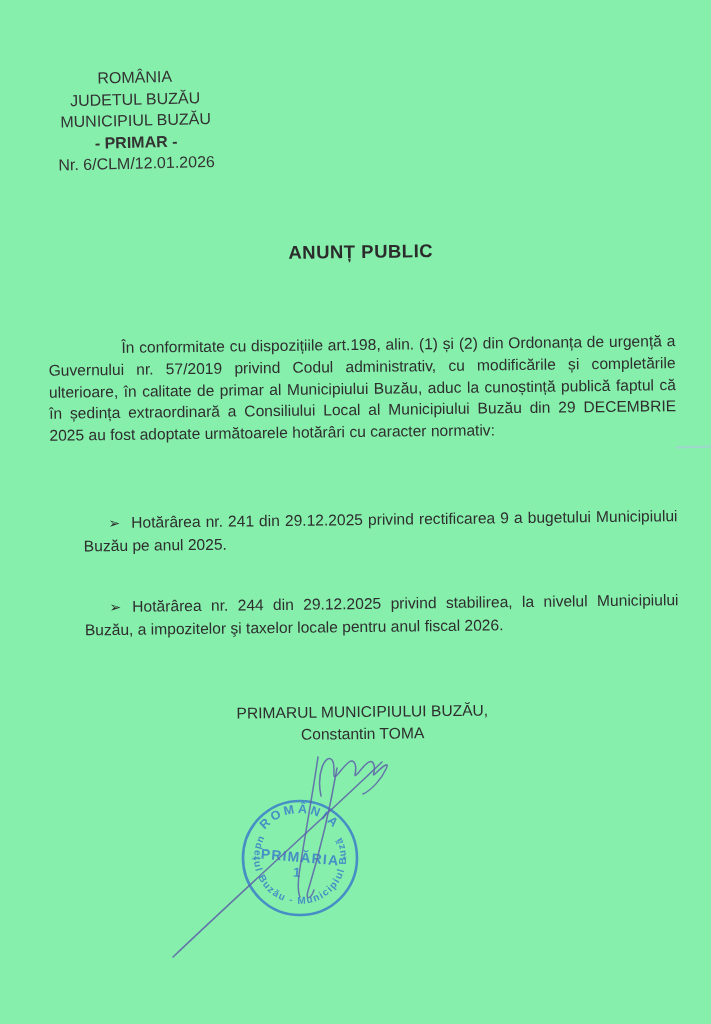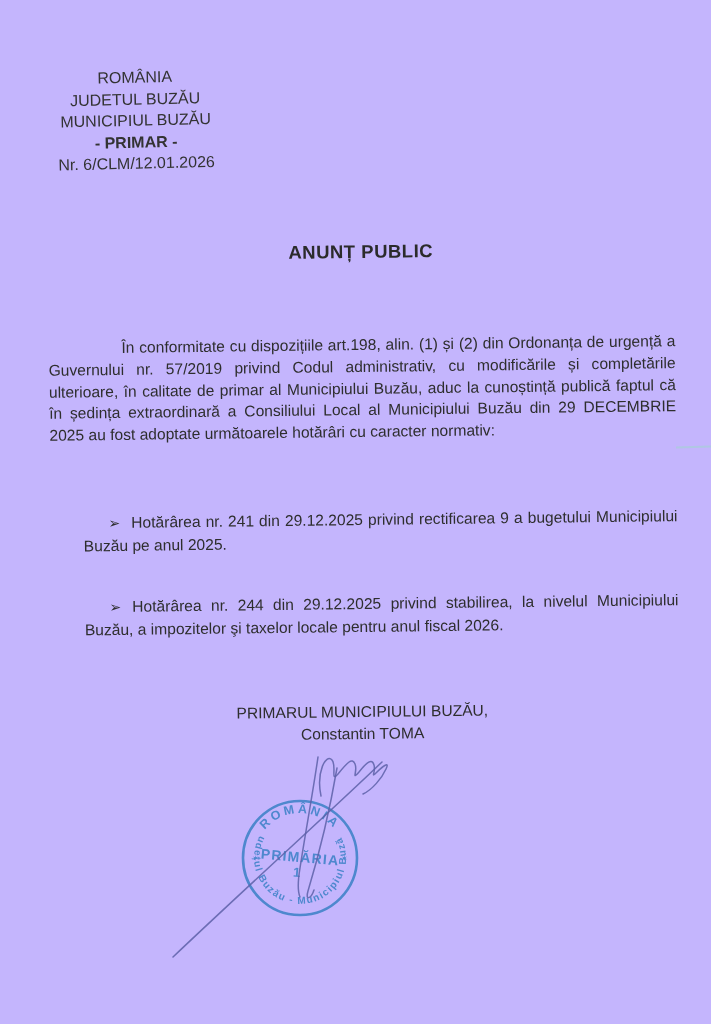--- a/index.html
+++ b/index.html
@@ -4,21 +4,21 @@
 <style>
   html,body{margin:0;padding:0;}
   body{
     width:711px;height:1024px;
     background:#ffffff;
     font-family:"Liberation Sans", sans-serif;
     color:#2d2d2d;
     position:relative;
     overflow:hidden;
   }
-  .sheet{position:absolute;inset:0;background:#c4b5fd;}
+  .sheet{position:absolute;inset:0;background:#86efac;}
   .content{position:absolute;inset:0;transform:rotate(-0.7deg);transform-origin:360px 480px;}
 
   
   .letterhead{
     position:absolute;left:44px;top:64px;width:192px;
     text-align:center;font-size:16px;line-height:21.5px;
     transform:rotate(-0.6deg);
     color:#333;
   }
   .letterhead .bold{font-weight:bold;}

